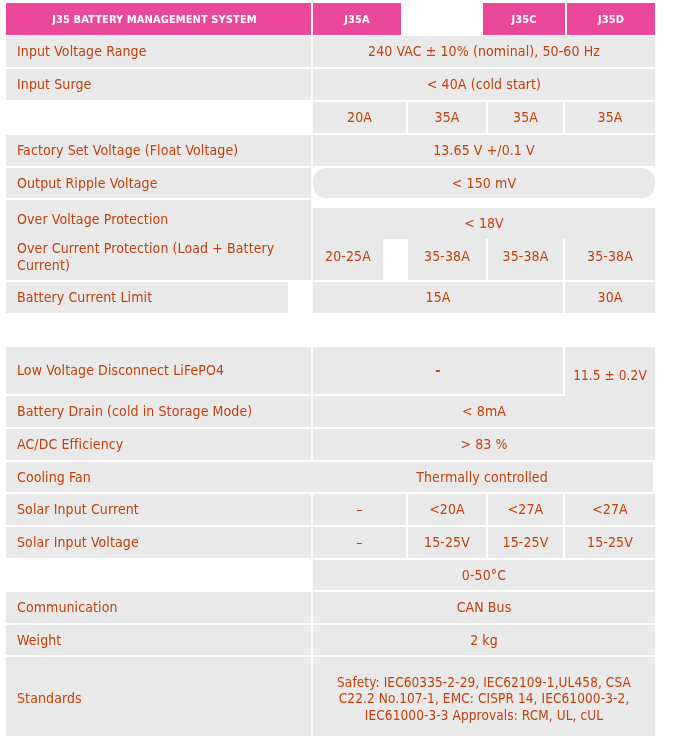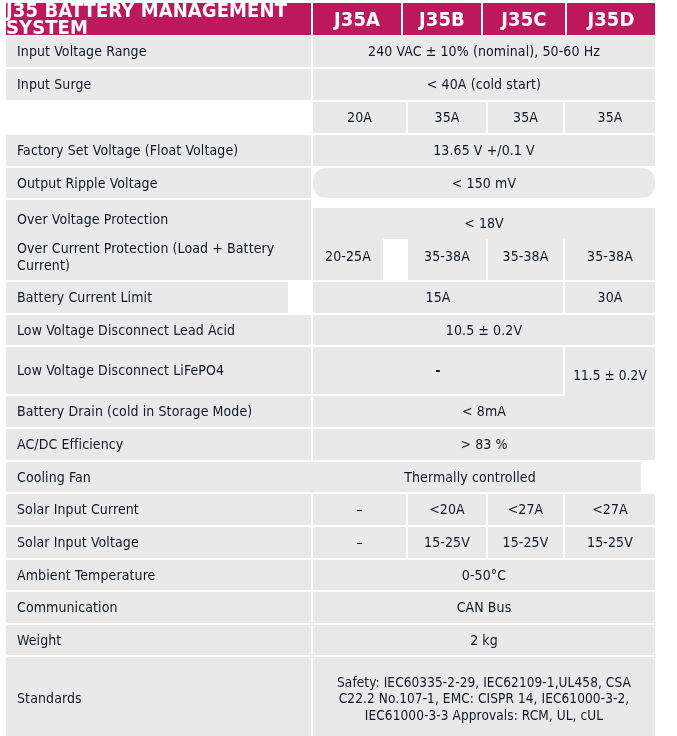--- a/index.html
+++ b/index.html
@@ -23,58 +23,57 @@
     .row {
       position: absolute;
       left: 0;
       width: 649px;
     }
     .cell {
       position: absolute;
       top: 0;
       box-sizing: border-box;
       background: #e9e9e9;
-      color: #0f172a;
+      color: #c2410c;
       font-size: 14px;
       line-height: 17px;
       display: flex;
       align-items: center;
       justify-content: center;
       text-align: center;
       letter-spacing: 0.1px;
       font-stretch: condensed;
     }
     .cell.label {
       justify-content: flex-start;
       text-align: left;
       padding-left: 11px;
       padding-right: 8px;
     }
     .header .cell {
-      background: #be185d;
+      background: #ec4899;
       color: #ffffff;
       font-weight: bold;
-      font-size: 20px;
+      font-size: 11px;
     }
     .header .cell.label {
       justify-content: center;
       padding-left: 0;
     }
     .cell.small { font-size: 13.5px; line-height: 16px; padding: 0 6px; }
     .cell.standards { font-size: 13.5px; line-height: 16.5px; padding: 0 10px; }
   </style>
 </head>
 <body>
 
 <div class="spec-table">
 
   <div class="row header" style="top:0;height:32px;">
     <div class="cell label" style="left:0;width:305px;height:32px;">J35 BATTERY MANAGEMENT SYSTEM</div>
     <div class="cell" style="left:307px;width:88px;height:32px;">J35A</div>
-    <div class="cell" style="left:397px;width:78px;height:32px;">J35B</div>
     <div class="cell" style="left:477px;width:82px;height:32px;">J35C</div>
     <div class="cell" style="left:561px;width:88px;height:32px;">J35D</div>
   </div>
 
   <div class="row" style="top:33px;height:31px;">
     <div class="cell label" style="left:0;width:305px;height:31px;">Input Voltage Range</div>
     <div class="cell" style="left:307px;width:342px;height:31px;">240 VAC ± 10% (nominal), 50-60 Hz</div>
   </div>
 
   <div class="row" style="top:66px;height:31px;">
@@ -112,63 +111,60 @@
     <div class="cell" style="left:559px;width:90px;height:47px;">35-38A</div>
   </div>
 
   <div class="row" style="top:279px;height:31px;">
     <div class="cell label" style="left:0;width:282px;height:31px;">Battery Current Limit</div>
     <div class="cell" style="left:307px;width:250px;height:31px;">15A</div>
     <div class="cell" style="left:559px;width:90px;height:31px;">30A</div>
   </div>
 
   <div class="row" style="top:312px;height:30px;">
-    <div class="cell label" style="left:0;width:305px;height:30px;">Low Voltage Disconnect Lead Acid</div>
-    <div class="cell" style="left:307px;width:342px;height:30px;">10.5 ± 0.2V</div>
   </div>
 
   <div class="row" style="top:344px;height:47px;">
     <div class="cell label" style="left:0;width:305px;height:47px;">Low Voltage Disconnect LiFePO4</div>
     <div class="cell" style="left:307px;width:250px;height:47px;font-weight:bold;">-</div>
     <div class="cell small" style="left:559px;width:90px;height:56px;padding:0 8px;">11.5 ± 0.2V</div>
   </div>
 
   <div class="row" style="top:393px;height:31px;">
     <div class="cell label" style="left:0;width:305px;height:31px;">Battery Drain (cold in Storage Mode)</div>
     <div class="cell" style="left:307px;width:342px;height:31px;">&lt; 8mA</div>
   </div>
 
   <div class="row" style="top:426px;height:31px;">
     <div class="cell label" style="left:0;width:305px;height:31px;">AC/DC Efficiency</div>
     <div class="cell" style="left:307px;width:342px;height:31px;">&gt; 83 %</div>
   </div>
 
   <div class="row" style="top:459px;height:30px;">
     <div class="cell label" style="left:0;width:305px;height:30px;">Cooling Fan</div>
-    <div class="cell" style="left:293px;width:342px;height:30px;">Thermally controlled</div>
+    <div class="cell" style="left:305px;width:342px;height:30px;">Thermally controlled</div>
   </div>
 
   <div class="row" style="top:491px;height:16px;">
     <div class="cell label" style="left:0;width:305px;height:31px;">Solar Input Current</div>
     <div class="cell" style="left:307px;width:93px;height:31px;">–</div>
     <div class="cell" style="left:402px;width:78px;height:31px;">&lt;20A</div>
     <div class="cell" style="left:482px;width:75px;height:31px;">&lt;27A</div>
     <div class="cell" style="left:559px;width:90px;height:31px;">&lt;27A</div>
   </div>
 
   <div class="row" style="top:524px;height:31px;">
     <div class="cell label" style="left:0;width:305px;height:31px;">Solar Input Voltage</div>
     <div class="cell" style="left:307px;width:93px;height:31px;">–</div>
     <div class="cell" style="left:402px;width:78px;height:31px;">15-25V</div>
     <div class="cell" style="left:482px;width:75px;height:31px;">15-25V</div>
     <div class="cell" style="left:559px;width:90px;height:31px;">15-25V</div>
   </div>
 
   <div class="row" style="top:557px;height:30px;">
-    <div class="cell label" style="left:0;width:305px;height:30px;">Ambient Temperature</div>
     <div class="cell" style="left:307px;width:342px;height:30px;">0-50°C</div>
   </div>
 
   <div class="row" style="top:589px;height:31px;">
     <div class="cell label" style="left:0;width:305px;height:31px;">Communication</div>
     <div class="cell" style="left:307px;width:342px;height:31px;">CAN Bus</div>
   </div>
 
   <div class="row" style="top:622px;height:30px;">
     <div class="cell label" style="left:0;width:305px;height:30px;">Weight</div>

